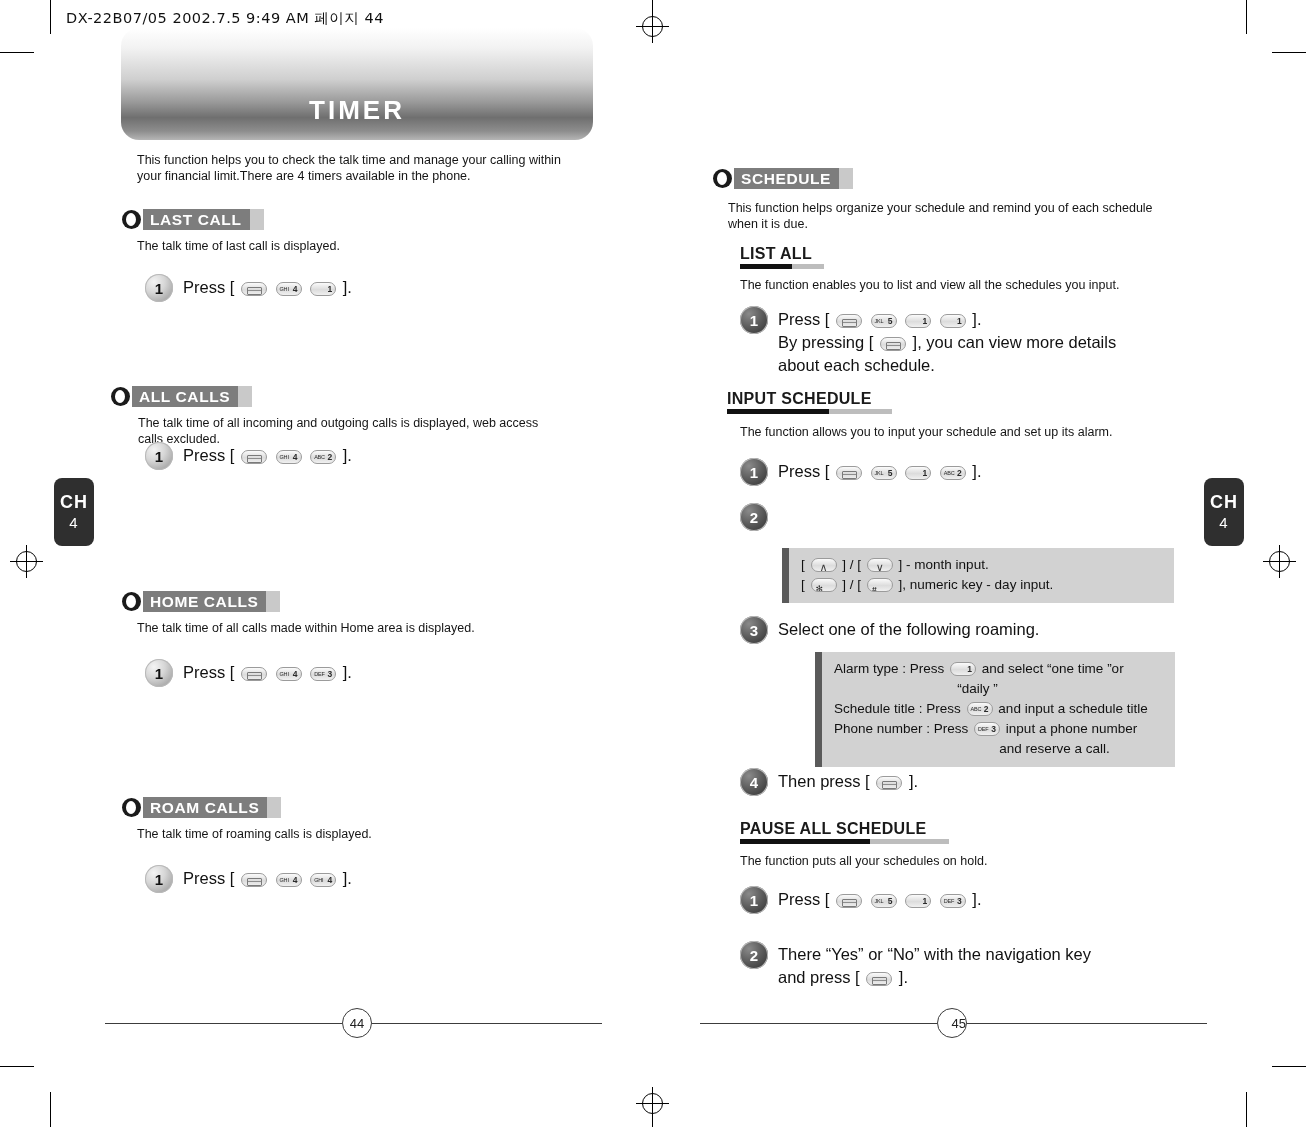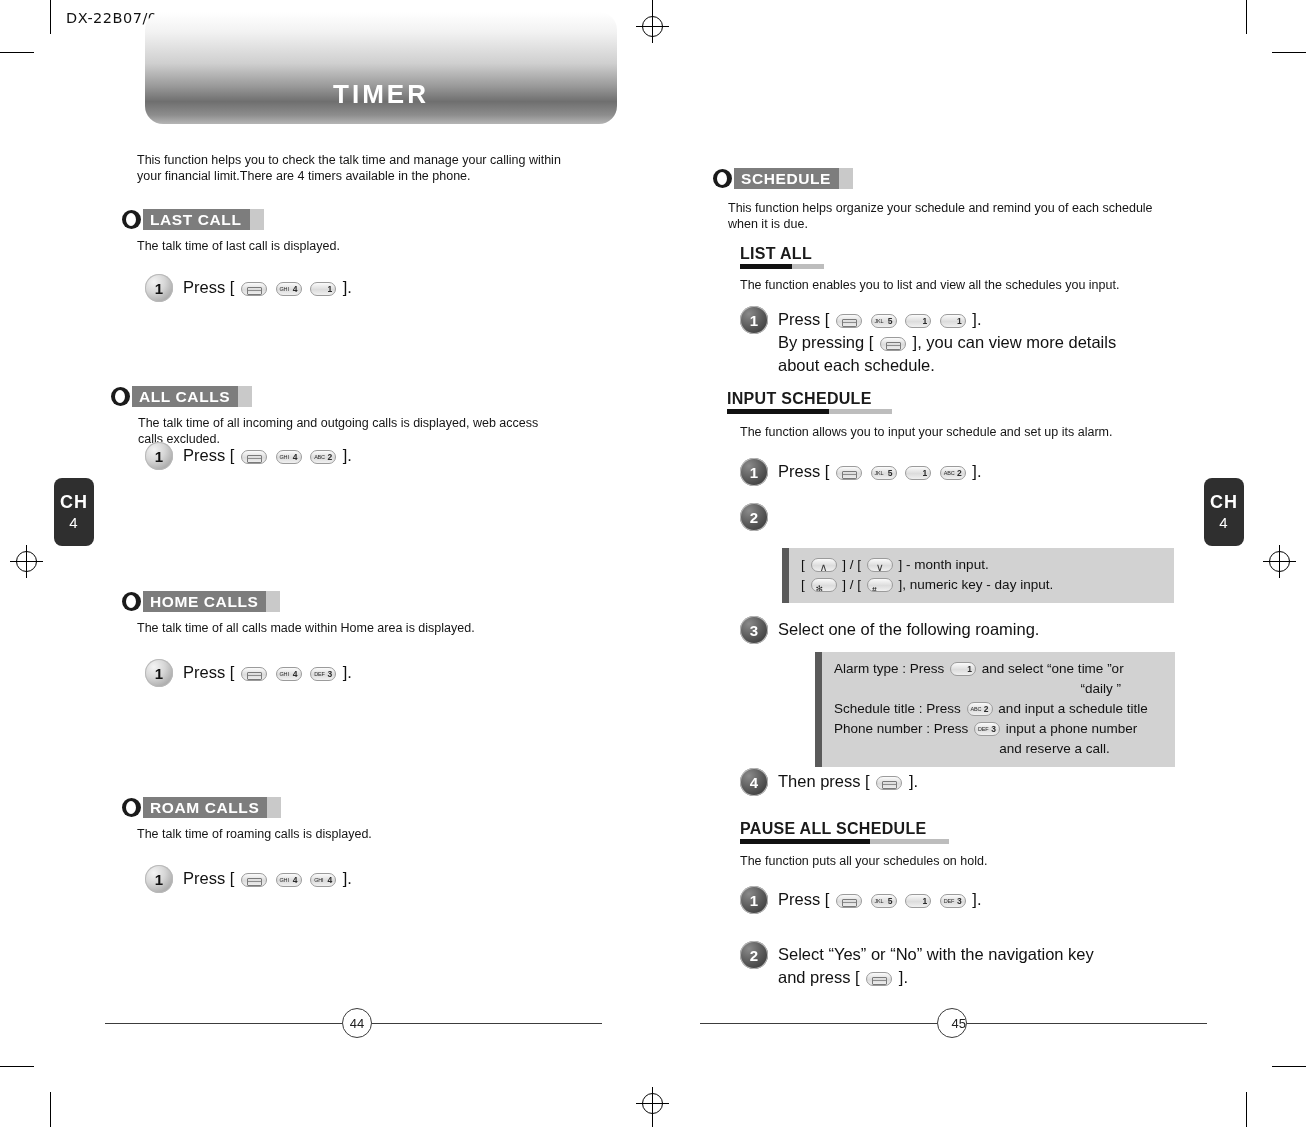--- a/index.html
+++ b/index.html
@@ -25,24 +25,23 @@
     font-size:14.5px; letter-spacing:0.5px; color:#111;
     white-space:nowrap;
   }
 
   
   .page { position:absolute; }
   .page-left  { left:50px;  top:0; width:600px; height:1127px; }
   .page-right { left:655px; top:0; width:600px; height:1127px; }
 
   .title-bar {
-    position:absolute; top:12px; height:112px; width:472px;
+    position:absolute; top:28px; height:112px; width:472px;
     border-radius:18px;
     background:linear-gradient(to bottom, #ffffff 0%, #f2f2f2 18%, #cfcfcf 46%, #9a9a9a 66%, #6f6f6f 80%, #8d8d8d 92%, #b5b5b5 100%);
-    margin-left:24px;
   }
   .page-left .title-bar  { left:71px; }
   .page-right .title-bar { left:58px; }
   .title-bar .t {
     position:absolute; left:0; right:0; bottom:14px;
     text-align:center; color:#fff; font-size:26px; font-weight:bold;
     letter-spacing:3px;
     font-family:"Liberation Sans", sans-serif;
   }
 
@@ -353,21 +352,21 @@
     <span class="num dark">3</span>
     <span class="txt">Select one of the following roaming.</span>
   </div>
 
   <div class="note" style="left:160px;top:652px;width:360px;">
     <div>
       <span>Alarm type : Press</span>
       <span class="key"><i>1</i></span>
       <span>and select “one time ”or</span>
     </div>
-    <div style="text-align:right;padding-right:44px;">“daily ”</div>
+    <div style="text-align:center;padding-right:44px;">“daily ”</div>
     <div>
       <span>Schedule title : Press</span>
       <span class="key"><s>ABC</s><i>2</i></span>
       <span>and input a schedule title</span>
     </div>
     <div>
       <span>Phone number : Press</span>
       <span class="key"><s>DEF</s><i>3</i></span>
       <span>input a phone number</span>
     </div>
@@ -397,21 +396,21 @@
       <span class="key"><s>JKL</s><i>5</i></span>
       <span class="key"><i>1</i></span>
       <span class="key"><s>DEF</s><i>3</i></span>
       <span>].</span>
     </span>
   </div>
 
   <div class="step" style="left:85px;top:941px;">
     <span class="num dark">2</span>
     <span class="txt" style="width:415px;">
-      <span>Select  “Yes”  or  “No”  with  the  navigation  key</span><br>
+      <span>There  “Yes”  or  “No”  with  the  navigation  key</span><br>
       <span>and press [</span>
       <span class="key send"></span>
       <span>].</span>
     </span>
   </div>
 
   <div class="pagerule" style="left:45px;top:1023px;width:237px;"></div>
   <div class="pagenum" style="left:282px;top:1008px;justify-content:flex-end;">
     <span>45</span>
   </div>

